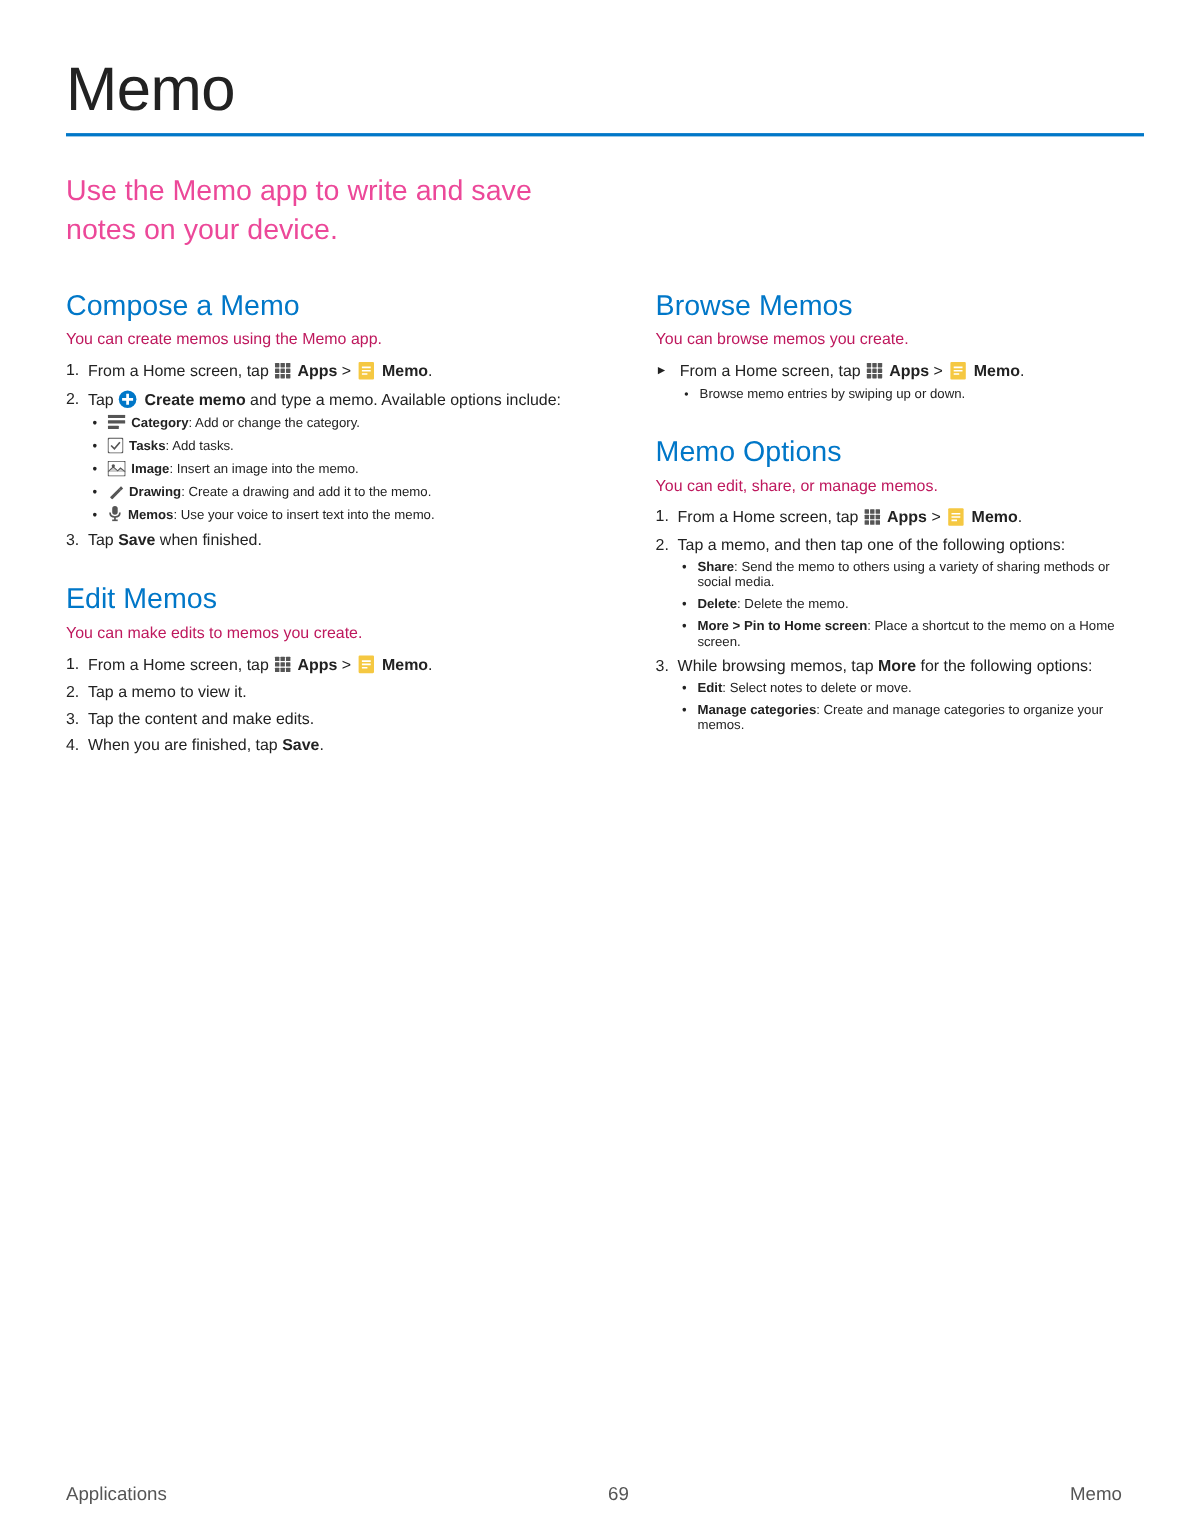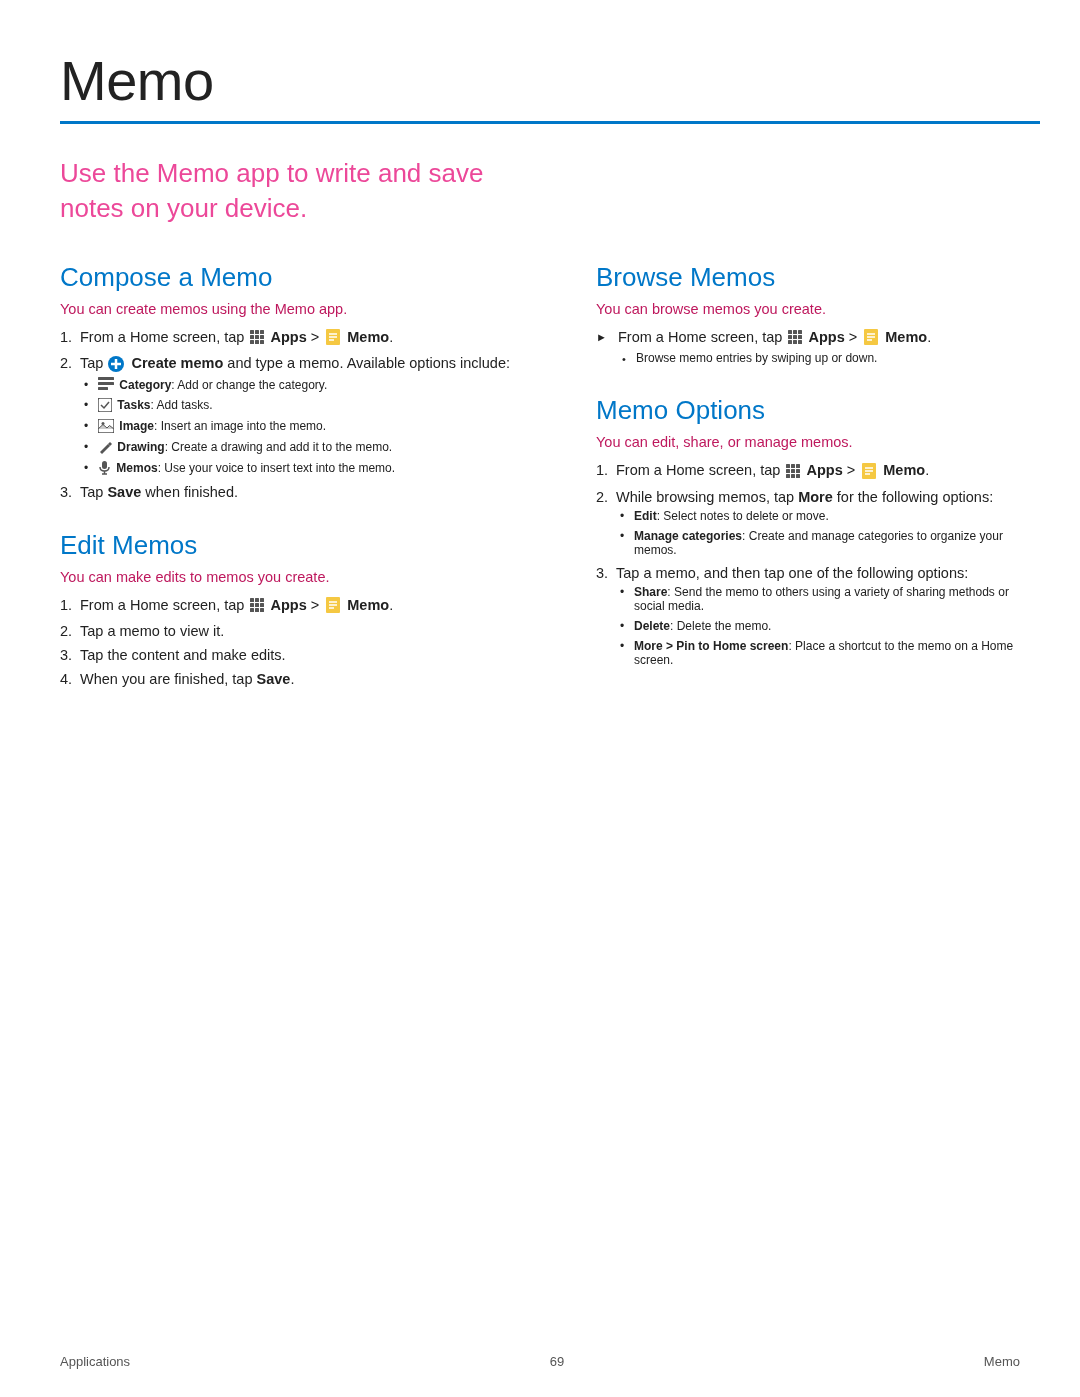--- a/index.html
+++ b/index.html
@@ -259,21 +259,21 @@
     }
 
     
     .footer {
       position: absolute;
       bottom: 28px;
       left: 60px;
       right: 60px;
       display: flex;
       justify-content: space-between;
-      font-size: 13px;
+      font-size: 17px;
       color: #555;
     }
 
     
     .step-sub {
       margin-top: 4px;
     }
 
   </style>
 </head>
@@ -503,34 +503,34 @@
               <svg viewBox="0 0 18 18" xmlns="http://www.w3.org/2000/svg">
                 <rect x="2" y="1" width="14" height="16" rx="1" fill="#f5c842"></rect>
                 <line x1="5" y1="6" x2="13" y2="6" stroke="#fff" stroke-width="1.5"></line>
                 <line x1="5" y1="9" x2="13" y2="9" stroke="#fff" stroke-width="1.5"></line>
                 <line x1="5" y1="12" x2="10" y2="12" stroke="#fff" stroke-width="1.5"></line>
               </svg>
             </span>
             <b>Memo</b>.
           </li>
           <li>
-            While browsing memos, tap <b>More</b> for the following options:
-            <ul class="sub-bullets step-sub">
-              <li><b>Edit</b>: Select notes to delete or move.</li>
-              <li><b>Manage categories</b>: Create and manage categories to organize your memos.</li>
-            </ul>
-          </li>
-          <li>
             Tap a memo, and then tap one of the following options:
             <ul class="sub-bullets step-sub">
               <li><b>Share</b>: Send the memo to others using a variety of sharing methods or social media.</li>
               <li><b>Delete</b>: Delete the memo.</li>
               <li><b>More &gt; Pin to Home screen</b>: Place a shortcut to the memo on a Home screen.</li>
             </ul>
           </li>
+          <li>
+            While browsing memos, tap <b>More</b> for the following options:
+            <ul class="sub-bullets step-sub">
+              <li><b>Edit</b>: Select notes to delete or move.</li>
+              <li><b>Manage categories</b>: Create and manage categories to organize your memos.</li>
+            </ul>
+          </li>
         </ol>
       </div>
 
     </div>
   </div>
 
   <div class="footer">
     <span>Applications</span>
     <span>69</span>
     <span>Memo</span>

